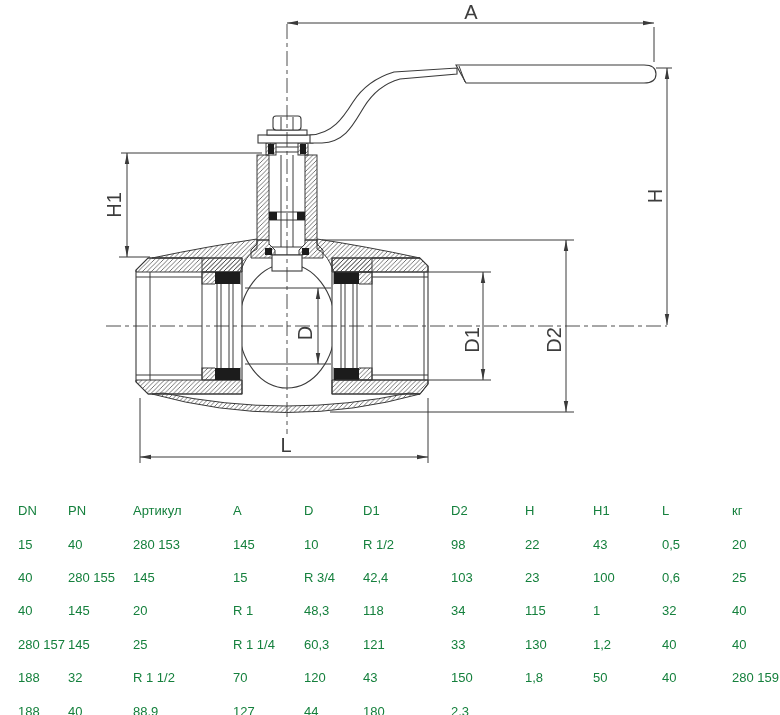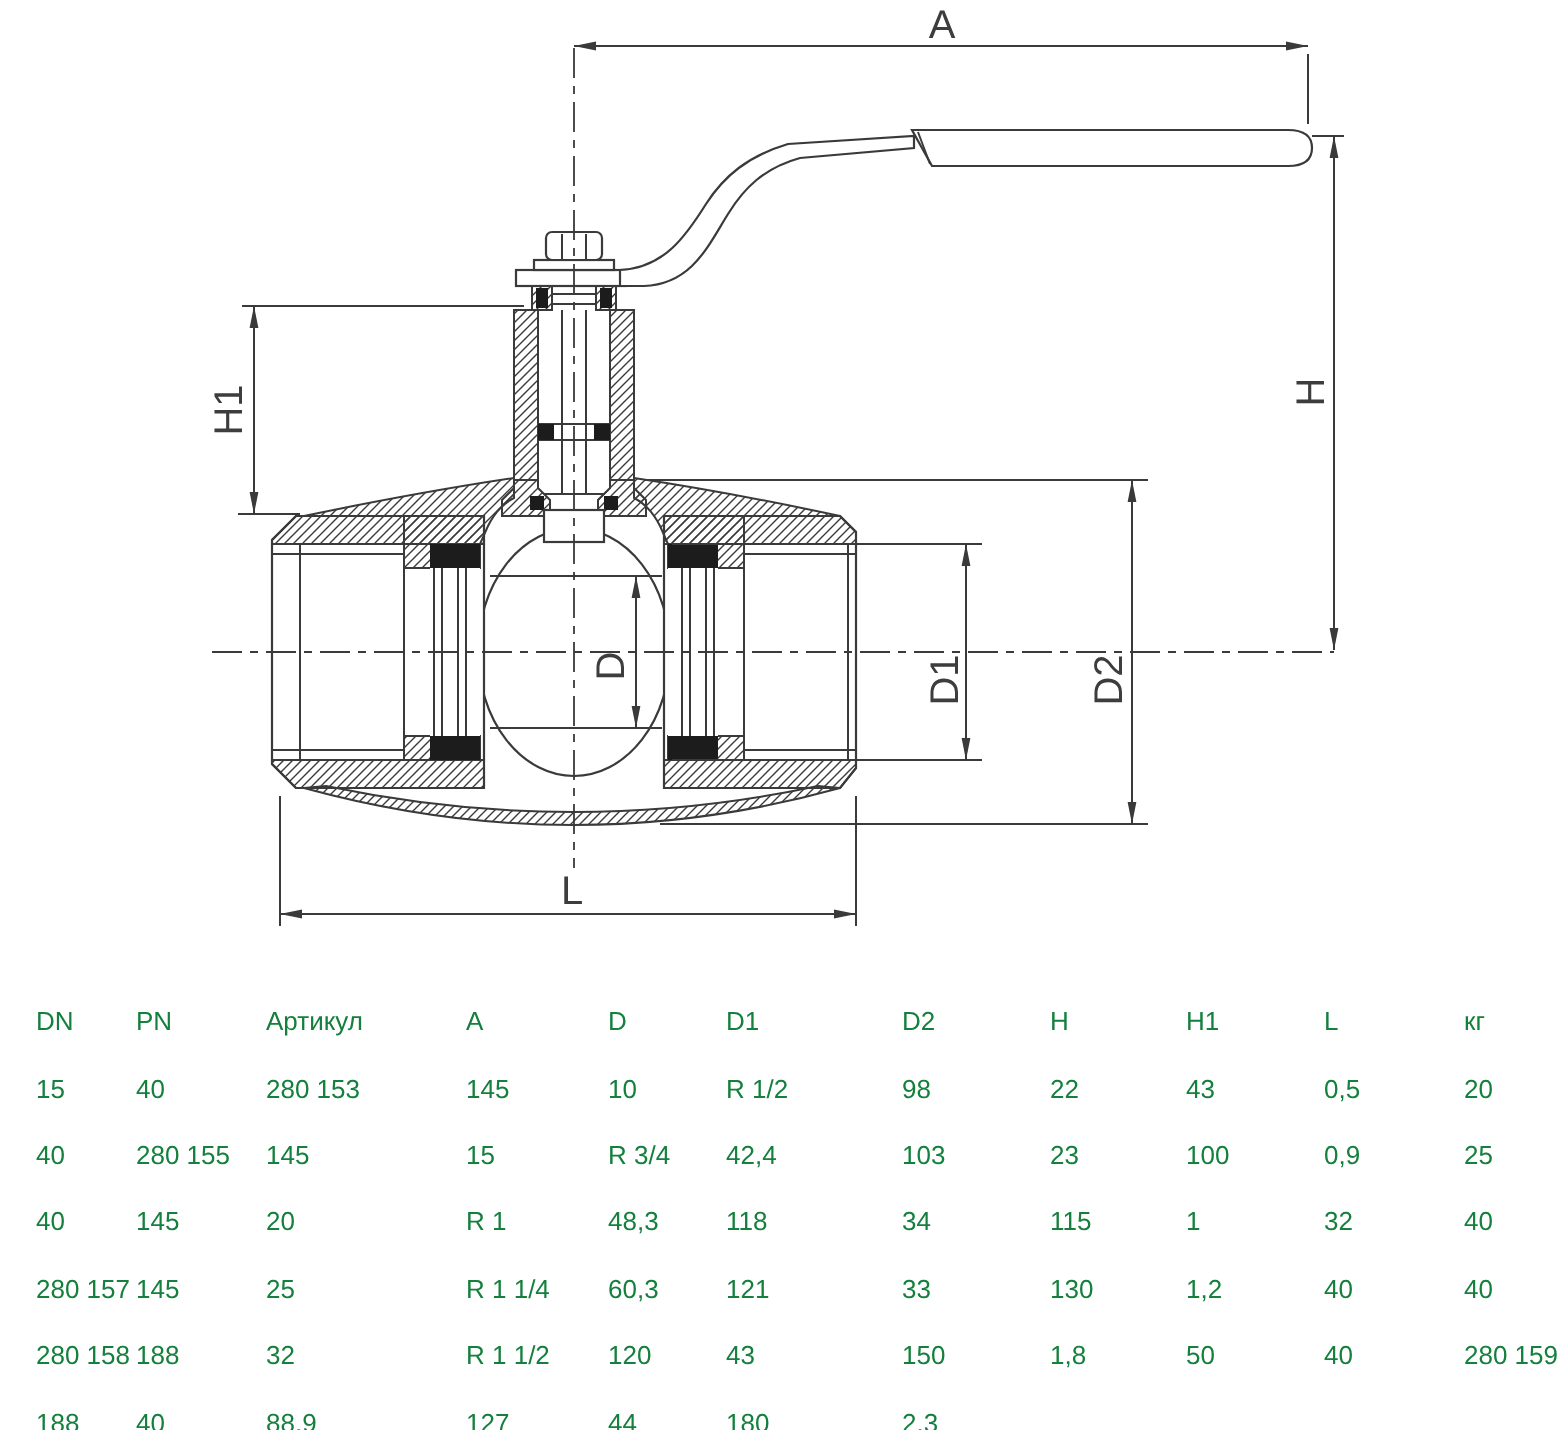--- a/index.html
+++ b/index.html
@@ -228,21 +228,21 @@
     <div class="cell">20</div>
     <div class="cell">40</div>
     <div class="cell">280 155</div>
     <div class="cell">145</div>
     <div class="cell">15</div>
     <div class="cell">R 3/4</div>
     <div class="cell">42,4</div>
     <div class="cell">103</div>
     <div class="cell">23</div>
     <div class="cell">100</div>
-    <div class="cell">0,9</div>
+    <div class="cell">0,6</div>
     <div class="cell">25</div>
     <div class="cell">40</div>
     <div class="cell">145</div>
     <div class="cell">20</div>
     <div class="cell">R 1</div>
     <div class="cell">48,3</div>
     <div class="cell">118</div>
     <div class="cell">34</div>
     <div class="cell">115</div>
     <div class="cell">1</div>
@@ -252,24 +252,24 @@
     <div class="cell">145</div>
     <div class="cell">25</div>
     <div class="cell">R 1 1/4</div>
     <div class="cell">60,3</div>
     <div class="cell">121</div>
     <div class="cell">33</div>
     <div class="cell">130</div>
     <div class="cell">1,2</div>
     <div class="cell">40</div>
     <div class="cell">40</div>
-    <div class="cell">280 158</div>
     <div class="cell">188</div>
     <div class="cell">32</div>
     <div class="cell">R 1 1/2</div>
+    <div class="cell">70</div>
     <div class="cell">120</div>
     <div class="cell">43</div>
     <div class="cell">150</div>
     <div class="cell">1,8</div>
     <div class="cell">50</div>
     <div class="cell">40</div>
     <div class="cell">280 159</div>
     <div class="cell">188</div>
     <div class="cell">40</div>
     <div class="cell">88,9</div>

